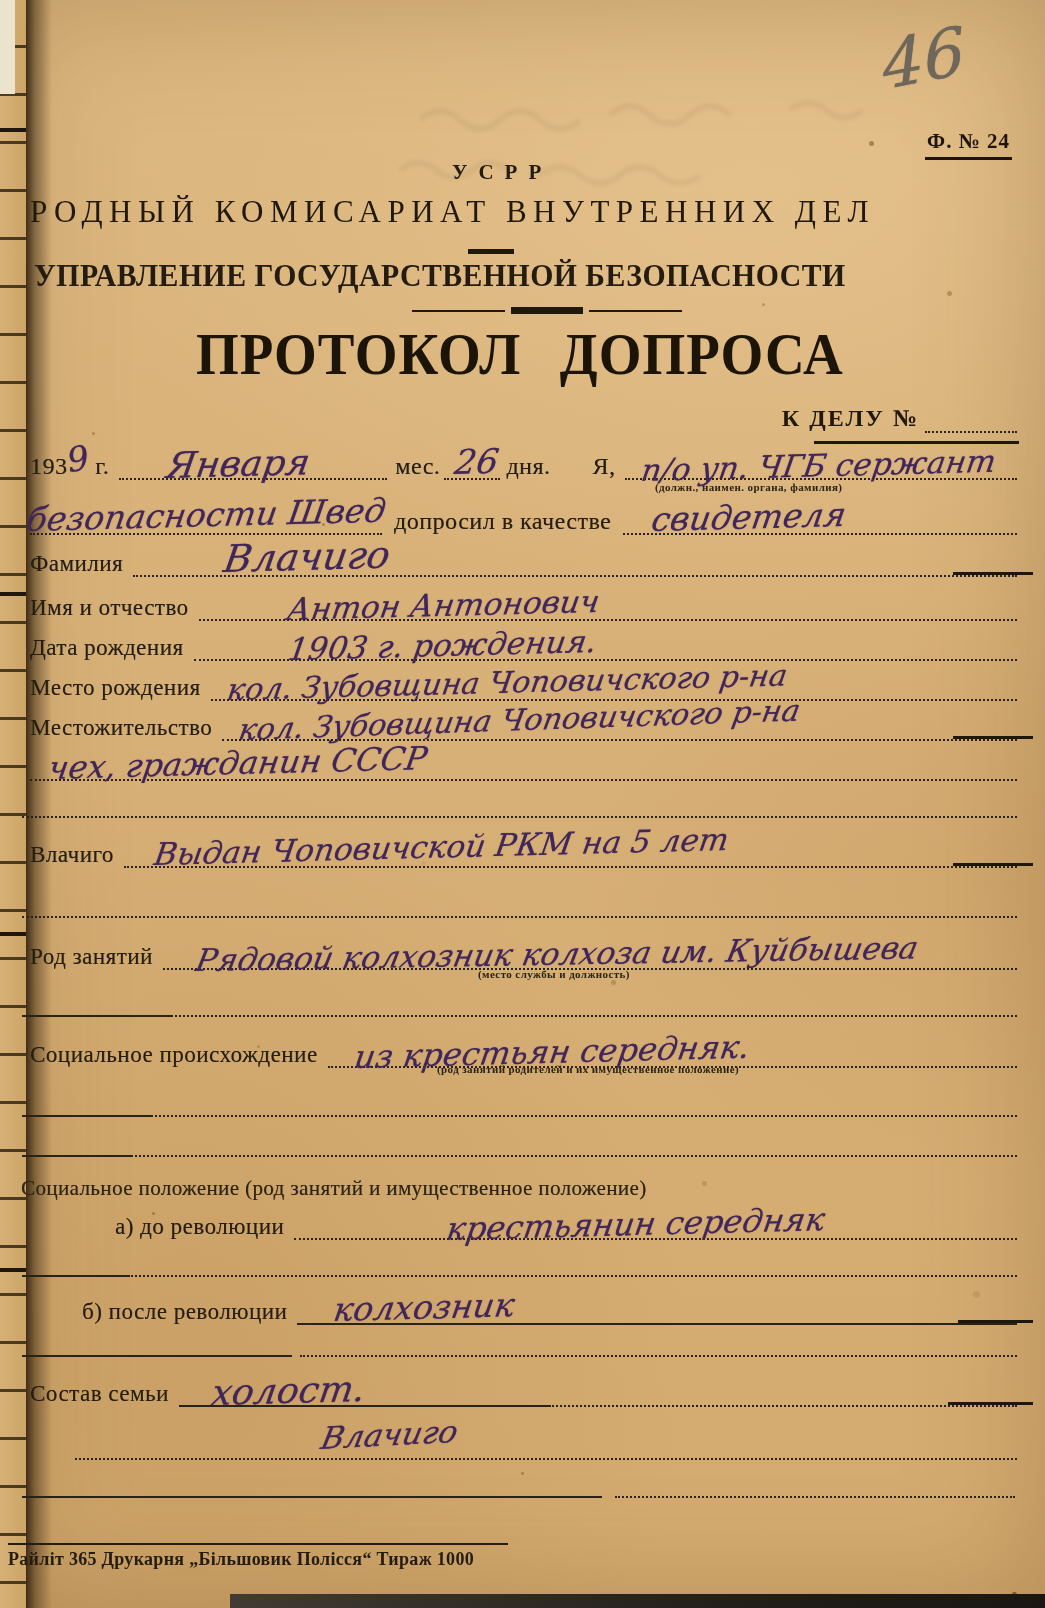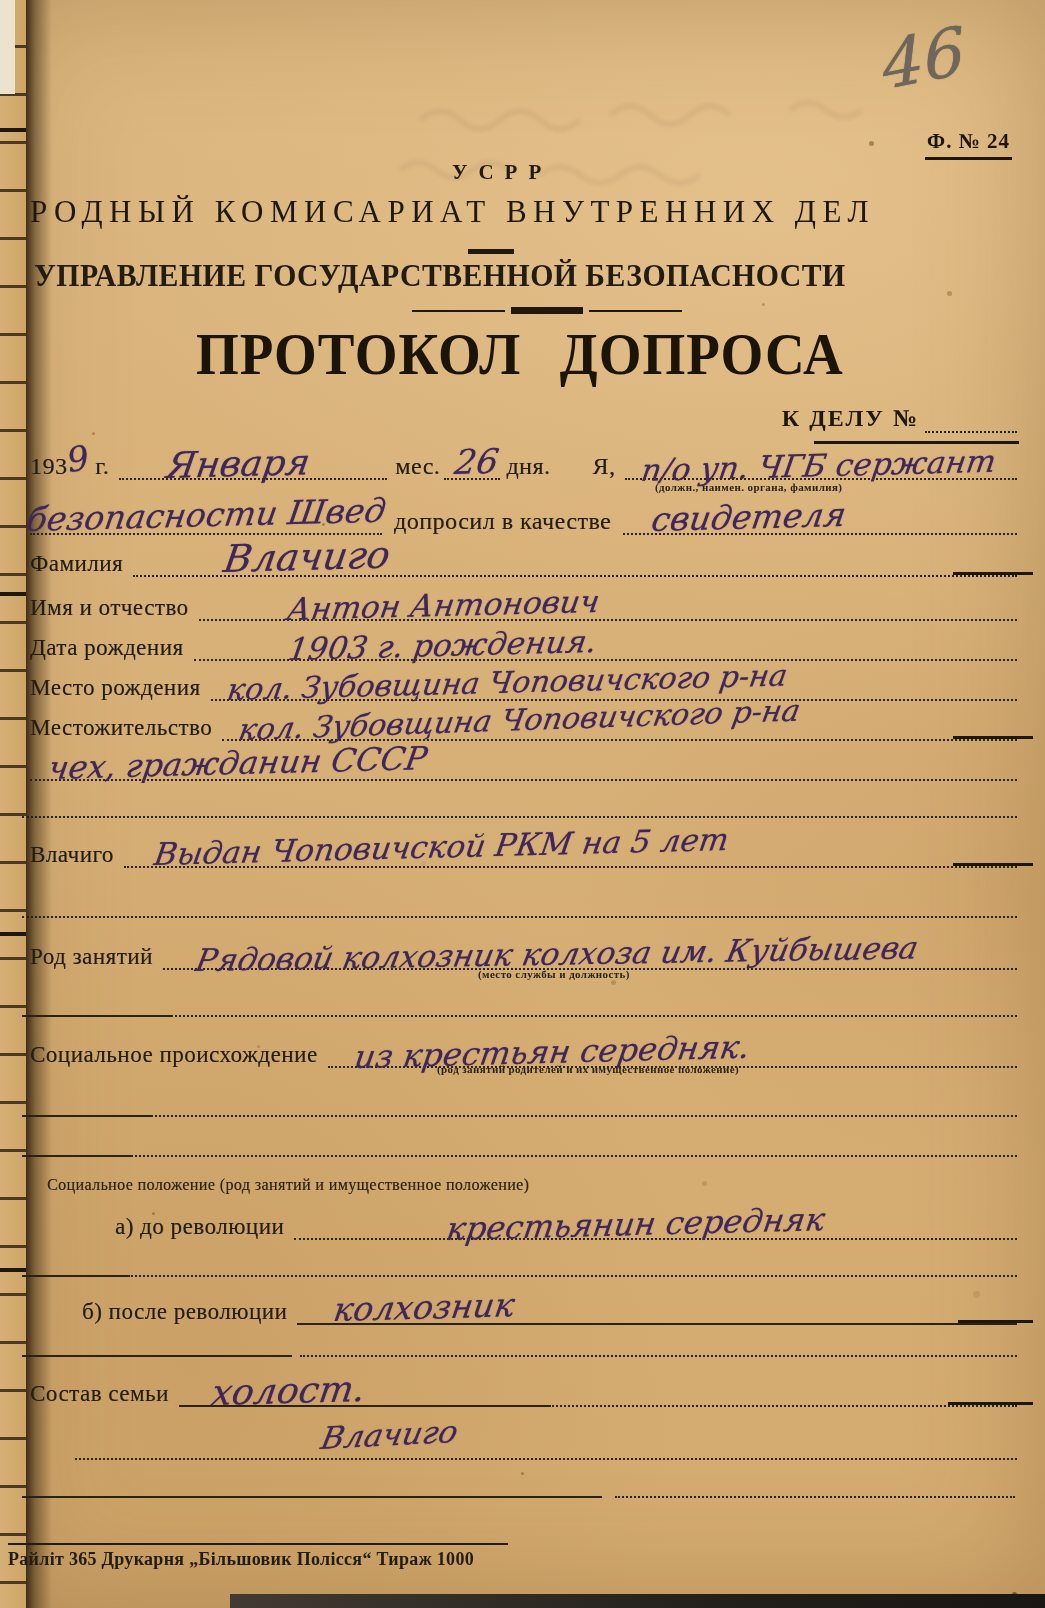--- a/index.html
+++ b/index.html
@@ -221,21 +221,21 @@
       <span class="hw" style="left:24px;font-size:32px;bottom:-10px">из крестьян середняк.</span>
     </span>
   </div>
   <div class="caption" style="top:1063px;left:437px">(род занятий родителей и их имущественное положение)</div>
 
   <div class="blank" style="top:1115px;left:22px;right:28px"></div>
   <div class="blank solid" style="top:1115px;left:22px;width:130px"></div>
   <div class="blank" style="top:1155px;left:22px;right:28px"></div>
   <div class="blank solid" style="top:1155px;left:22px;width:110px"></div>
 
-  <div class="caption" style="top:1176px;left:47px;font-size:16px;font-weight:normal;text-shadow:.4px .4px 0 rgba(36,29,16,.45)">Социальное положение (род занятий и имущественное положение)</div>
+  <div class="caption" style="top:1176px;left:21px;font-size:21px;font-weight:normal;text-shadow:.4px .4px 0 rgba(36,29,16,.45)">Социальное положение (род занятий и имущественное положение)</div>
 
   <div class="row" style="top:1206px;left:115px">
     <span class="lbl">а) до революции</span>
     <span class="seg grow">
       <span class="hw" style="left:150px;font-size:32px;bottom:-10px">крестьянин середняк</span>
     </span>
   </div>
 
   <div class="blank" style="top:1275px;left:22px;right:28px"></div>
   <div class="blank solid" style="top:1275px;left:22px;width:108px"></div>

